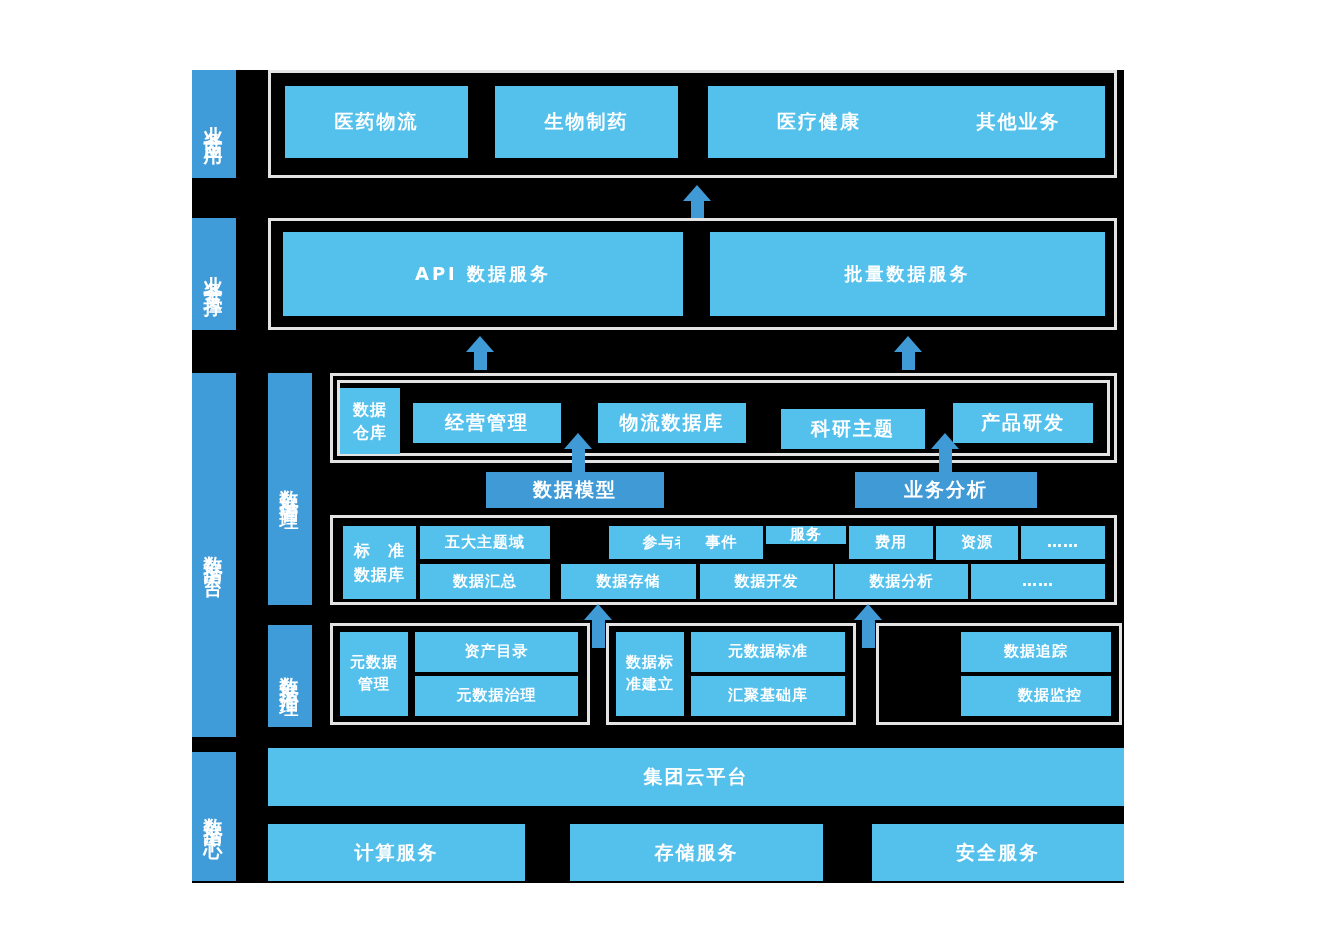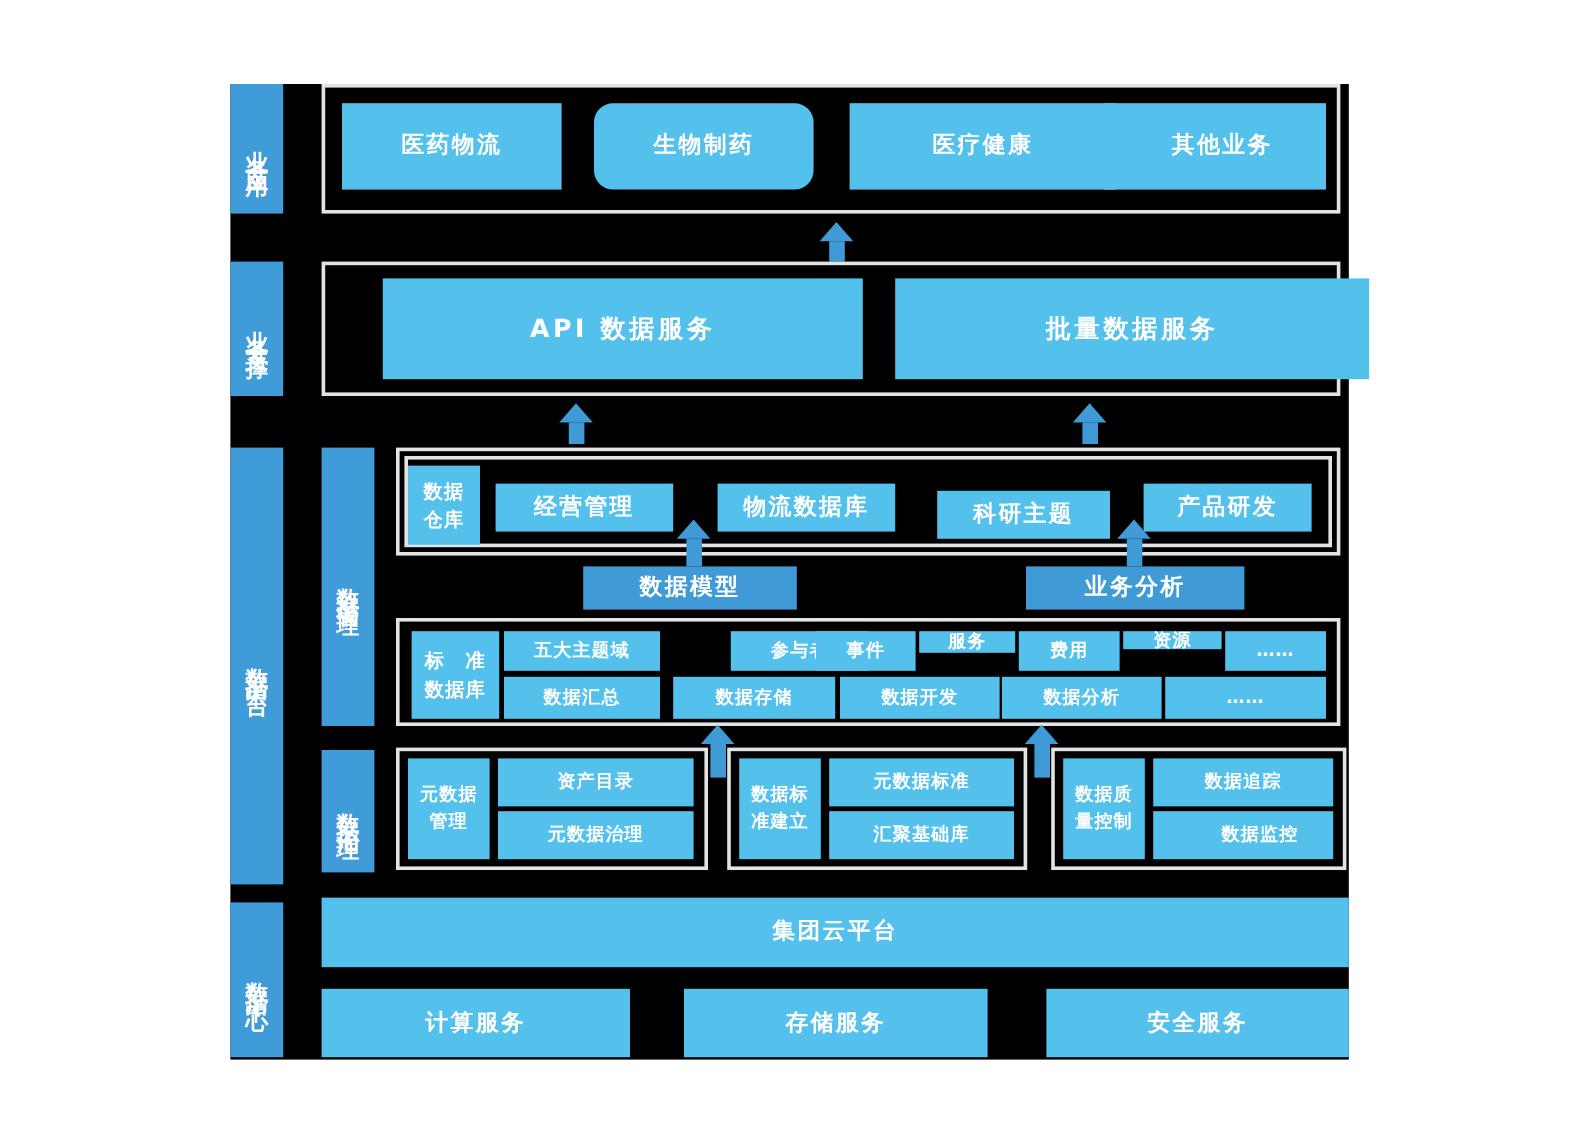--- a/index.html
+++ b/index.html
@@ -20,42 +20,42 @@
   }
   .frame{position:absolute;border:3px solid var(--frame);box-sizing:border-box;background:transparent;}
   .frame .inner{position:absolute;left:4px;top:4px;right:4px;bottom:4px;border:3px solid var(--frame);box-sizing:border-box;}
   .box{
     position:absolute;background:var(--light);color:#fff;font-weight:bold;font-size:19px;
     letter-spacing:2px;display:flex;align-items:center;justify-content:center;text-align:center;
     box-sizing:border-box;white-space:pre-line;line-height:1.45;
   }
   .box.dark{background:var(--arrow);text-align:right;}
   .box.small{font-size:15px;letter-spacing:1px;}
-  .box.big{font-size:21px;letter-spacing:3px;margin-left:36px;}
+  .box.big{font-size:18px;letter-spacing:3px;}
   .arrow{position:absolute;display:flex;flex-direction:column;align-items:center;width:28px;}
   .arrow .head{width:0;height:0;border-left:14px solid transparent;border-right:14px solid transparent;border-bottom:16px solid var(--arrow);}
   .arrow .shaft{width:13px;flex:1;background:var(--arrow);}
 </style>
 </head>
 <body>
 
 <div class="page">
   <div class="diagram">
 
     <div class="vbar" style="left:0;top:0;width:44px;height:108px;">业务应用</div>
     <div class="vbar" style="left:0;top:148px;width:44px;height:112px;">业务支撑</div>
     <div class="vbar" style="left:0;top:303px;width:44px;height:364px;">数据中台</div>
     <div class="vbar" style="left:0;top:682px;width:44px;height:129px;">数据中心</div>
 
     <div class="vbar" style="left:76px;top:303px;width:44px;height:232px;">数据管理</div>
     <div class="vbar" style="left:76px;top:555px;width:44px;height:102px;">数据治理</div>
 
     <div class="frame" style="left:76px;top:0;width:849px;height:108px;">
       <div class="box" style="left:14px;top:13px;width:183px;height:72px;">医药物流</div>
-      <div class="box" style="left:224px;top:13px;width:183px;height:72px;border-radius:16px;">生物制药</div>
+      <div class="box" style="left:224px;top:13px;width:183px;height:72px;">生物制药</div>
       <div class="box" style="left:437px;top:13px;width:222px;height:72px;">医疗健康</div>
       <div class="box" style="left:649px;top:13px;width:185px;height:72px;padding-left:12px;">其他业务</div>
     </div>
 
     <div class="arrow" style="left:491px;top:115px;height:33px;">
       <div class="head"></div>
       <div class="shaft"></div>
     </div>
 
     <div class="frame" style="left:76px;top:148px;width:849px;height:112px;">
@@ -95,21 +95,21 @@
 
     <div class="frame" style="left:138px;top:445px;width:787px;height:90px;">
       <div class="box small" style="left:10px;top:8px;width:73px;height:73px;font-size:16px;">标　准
 数据库</div>
 
       <div class="box small" style="left:87px;top:8px;width:130px;height:33px;">五大主题域</div>
       <div class="box small" style="left:228px;top:8px;width:115px;height:33px;margin-left:48px;">参与者</div>
       <div class="box small" style="left:347px;top:8px;width:83px;height:33px;">事件</div>
       <div class="box small" style="left:433px;top:8px;width:80px;height:18px;">服务</div>
       <div class="box small" style="left:516px;top:8px;width:84px;height:33px;">费用</div>
-      <div class="box small" style="left:603px;top:8px;width:82px;height:15px;">资源</div>
+      <div class="box small" style="left:603px;top:8px;width:82px;height:34px;">资源</div>
       <div class="box small" style="left:688px;top:8px;width:84px;height:33px;">……</div>
 
       <div class="box small" style="left:87px;top:46px;width:130px;height:35px;">数据汇总</div>
       <div class="box small" style="left:228px;top:46px;width:135px;height:35px;">数据存储</div>
       <div class="box small" style="left:367px;top:46px;width:133px;height:35px;">数据开发</div>
       <div class="box small" style="left:502px;top:46px;width:133px;height:35px;">数据分析</div>
       <div class="box small" style="left:638px;top:46px;width:134px;height:35px;">……</div>
     </div>
 
     <div class="arrow" style="left:392px;top:534px;height:44px;">
@@ -127,22 +127,20 @@
       <div class="box small" style="left:82px;top:6px;width:163px;height:40px;">资产目录</div>
       <div class="box small" style="left:82px;top:50px;width:163px;height:40px;">元数据治理</div>
     </div>
     <div class="frame" style="left:414px;top:553px;width:250px;height:102px;">
       <div class="box small" style="left:7px;top:6px;width:68px;height:84px;">数据标
 准建立</div>
       <div class="box small" style="left:82px;top:6px;width:154px;height:40px;">元数据标准</div>
       <div class="box small" style="left:82px;top:50px;width:154px;height:40px;">汇聚基础库</div>
     </div>
     <div class="frame" style="left:684px;top:553px;width:246px;height:102px;">
-      <div class="box small" style="left:7px;top:6px;width:68px;height:84px;">数据质
-量控制</div>
       <div class="box small" style="left:82px;top:6px;width:150px;height:40px;">数据追踪</div>
       <div class="box small" style="left:82px;top:50px;width:150px;height:40px;padding-left:28px;">数据监控</div>
     </div>
 
     <div class="box" style="left:76px;top:678px;width:856px;height:58px;">集团云平台</div>
     <div class="box" style="left:76px;top:754px;width:257px;height:57px;">计算服务</div>
     <div class="box" style="left:378px;top:754px;width:253px;height:57px;">存储服务</div>
     <div class="box" style="left:680px;top:754px;width:252px;height:57px;">安全服务</div>
 
   </div>

